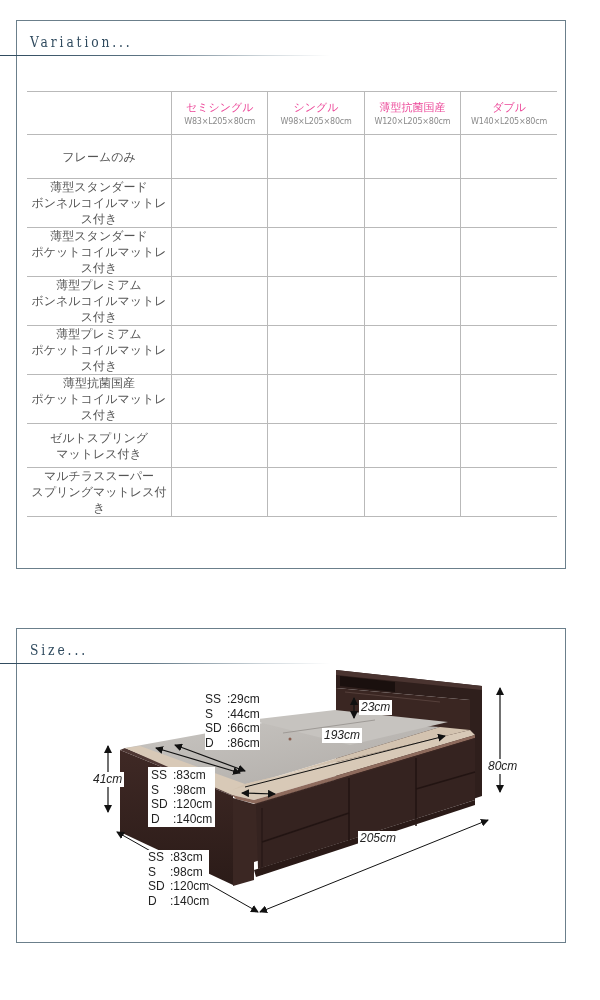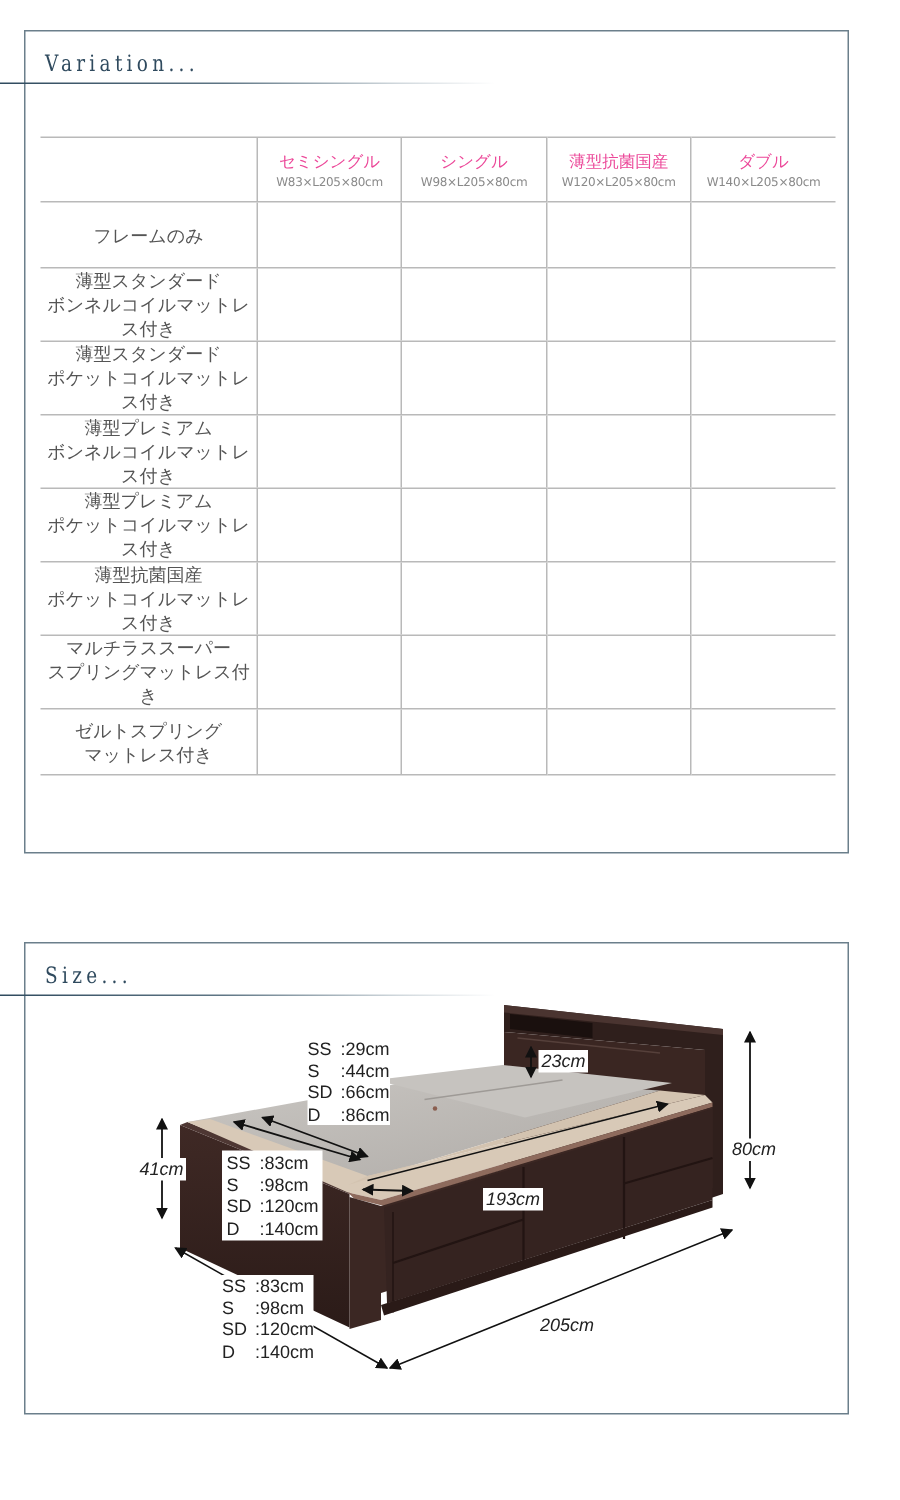--- a/index.html
+++ b/index.html
@@ -109,32 +109,32 @@
             <span>薄型抗菌国産</span>
             <span>ポケットコイルマットレス付き</span>
           </td>
         <td class="c"></td>
           <td class="c"></td>
           <td class="c"></td>
           <td class="c"></td>
       </tr>
       <tr>
         <td class="row-label">
+            <span>ゼルトスプリング</span>
+            <span>マットレス付き</span>
+          </td>
+        <td class="c"></td>
+          <td class="c"></td>
+          <td class="c"></td>
+          <td class="c"></td>
+      </tr>
+      <tr>
+        <td class="row-label">
             <span>マルチラススーパー</span>
             <span>スプリングマットレス付き</span>
-          </td>
-        <td class="c"></td>
-          <td class="c"></td>
-          <td class="c"></td>
-          <td class="c"></td>
-      </tr>
-      <tr>
-        <td class="row-label">
-            <span>ゼルトスプリング</span>
-            <span>マットレス付き</span>
           </td>
         <td class="c"></td>
           <td class="c"></td>
           <td class="c"></td>
           <td class="c"></td>
       </tr>
     </tbody>
   </table>
 </div>
 <div class="title-rule" style="top:55px;"></div>
@@ -217,29 +217,29 @@
   <div><span class="k">SD</span><span>:66cm</span></div>
   <div><span class="k">D</span><span>:86cm</span></div>
 </div>
 
 <div class="lbl single" style="left:359px; top:700px;">23cm</div>
 
 <div class="lbl single" style="left:486px; top:759px;">80cm</div>
 
 <div class="lbl single" style="left:91px; top:772px;">41cm</div>
 
-<div class="lbl single" style="left:322px; top:792px;">193cm</div>
+<div class="lbl single" style="left:322px; top:728px;">193cm</div>
 
 <div class="lbl" style="left:148px; top:767px; padding:1px 3px;">
   <div><span class="k">SS</span><span>:83cm</span></div>
   <div><span class="k">S</span><span>:98cm</span></div>
   <div><span class="k">SD</span><span>:120cm</span></div>
   <div><span class="k">D</span><span>:140cm</span></div>
 </div>
 
 <div class="lbl" style="left:148px; top:850px;">
   <div><span class="k">SS</span><span>:83cm</span></div>
   <div><span class="k">S</span><span>:98cm</span></div>
   <div><span class="k">SD</span><span>:120cm</span></div>
   <div><span class="k">D</span><span>:140cm</span></div>
 </div>
 
-<div class="lbl single" style="left:358px; top:876px;">205cm</div>
+<div class="lbl single" style="left:358px; top:831px;">205cm</div>
 
 </body></html>

